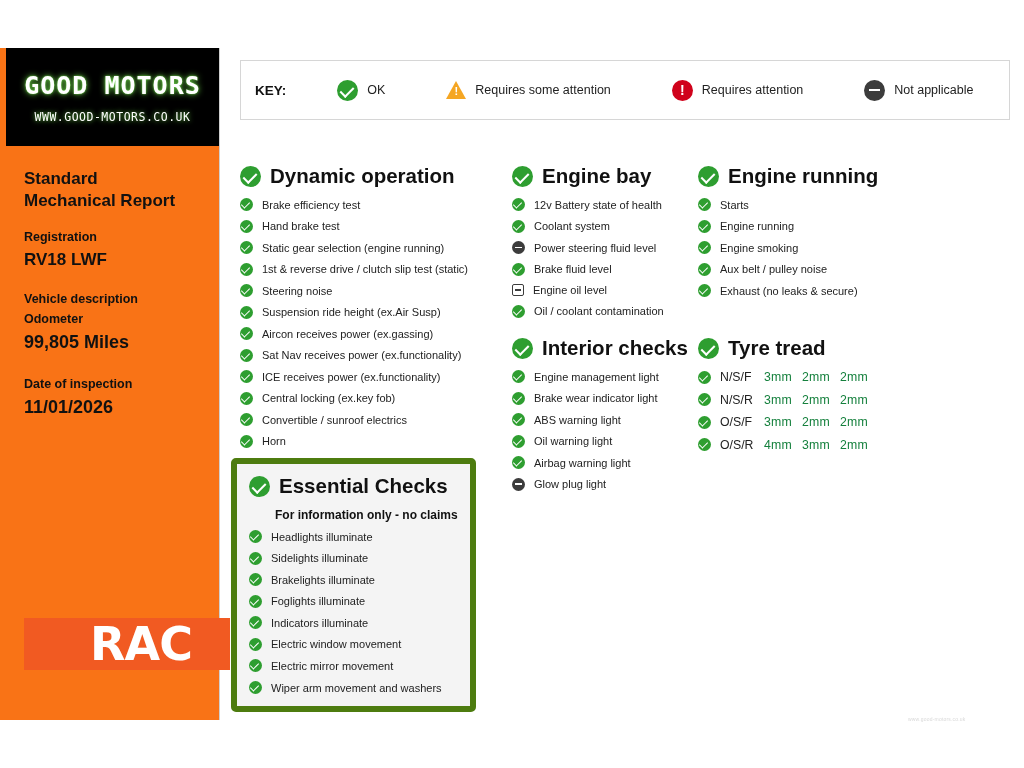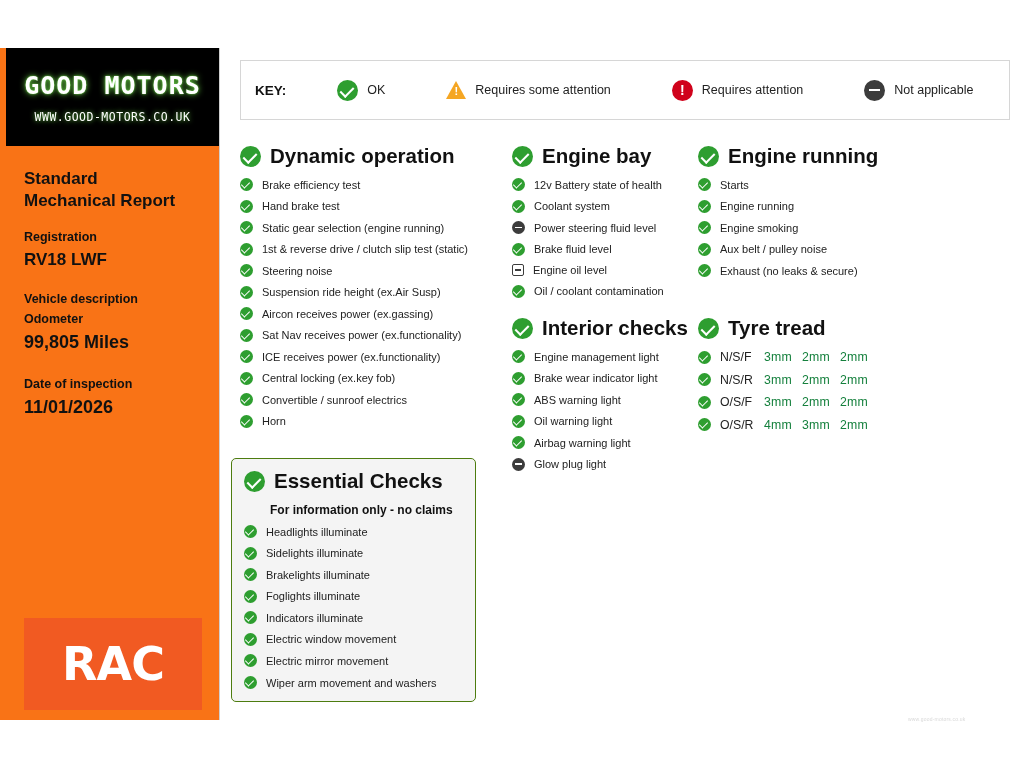--- a/index.html
+++ b/index.html
@@ -93,25 +93,26 @@
     font-size: 18px;
     font-weight: bold;
     color: #111111;
     margin: 0 0 24px 0;
   }
   .rac-logo {
     position: absolute;
     left: 24px;
     top: 570px;
     width: 178px;
-    height: 92px;
+    height: 52px;
     background: #f15a22;
     display: flex;
     align-items: center;
     justify-content: center;
+    padding-left: 28px;
   }
   .rac-text {
     color: #ffffff;
     font-family: "DejaVu Sans", sans-serif;
     font-size: 46px;
     font-weight: bold;
     letter-spacing: -1px;
     line-height: 46px;
   }
 
@@ -226,21 +227,21 @@
     content: "";
     position: absolute;
     left: 3px; top: 7.2px;
     width: 9px; height: 2px;
     background: #3c3c3c;
   }
   .ic-nt.sm { width: 12px; height: 12px; border-width: 1.6px; }
   .ic-nt.sm::after { left: 2px; top: 4.2px; width: 6px; height: 1.6px; }
 
   
-  .col { position: absolute; }
+  .col { position: absolute; margin-top: 20px; }
   .col-a { left: 240px; top: 144px; width: 252px; }
   .col-b { left: 512px; top: 144px; width: 192px; }
   .col-c { left: 698px; top: 144px; width: 210px; }
   .col-b2 { left: 512px; top: 316px; width: 192px; }
   .col-c2 { left: 698px; top: 316px; width: 210px; }
 
   .sec-head {
     display: flex;
     align-items: center;
     margin-bottom: 10px;
@@ -282,21 +283,21 @@
     letter-spacing: 0.2px;
   }
   .tyre-vals span { display: inline-block; width: 38px; }
 
   
   .ess-panel {
     position: absolute;
     left: 231px;
     top: 458px;
     width: 245px;
-    border: 1px solid #4d7c0f;
+    border: 6px solid #4d7c0f;
     border-radius: 5px;
     background: #f4f4f4;
     padding: 10px 12px 12px 12px;
     box-sizing: border-box;
   }
   .ess-sub {
     font-size: 12px;
     font-weight: bold;
     color: #111111;
     margin: 0 0 8px 26px;

